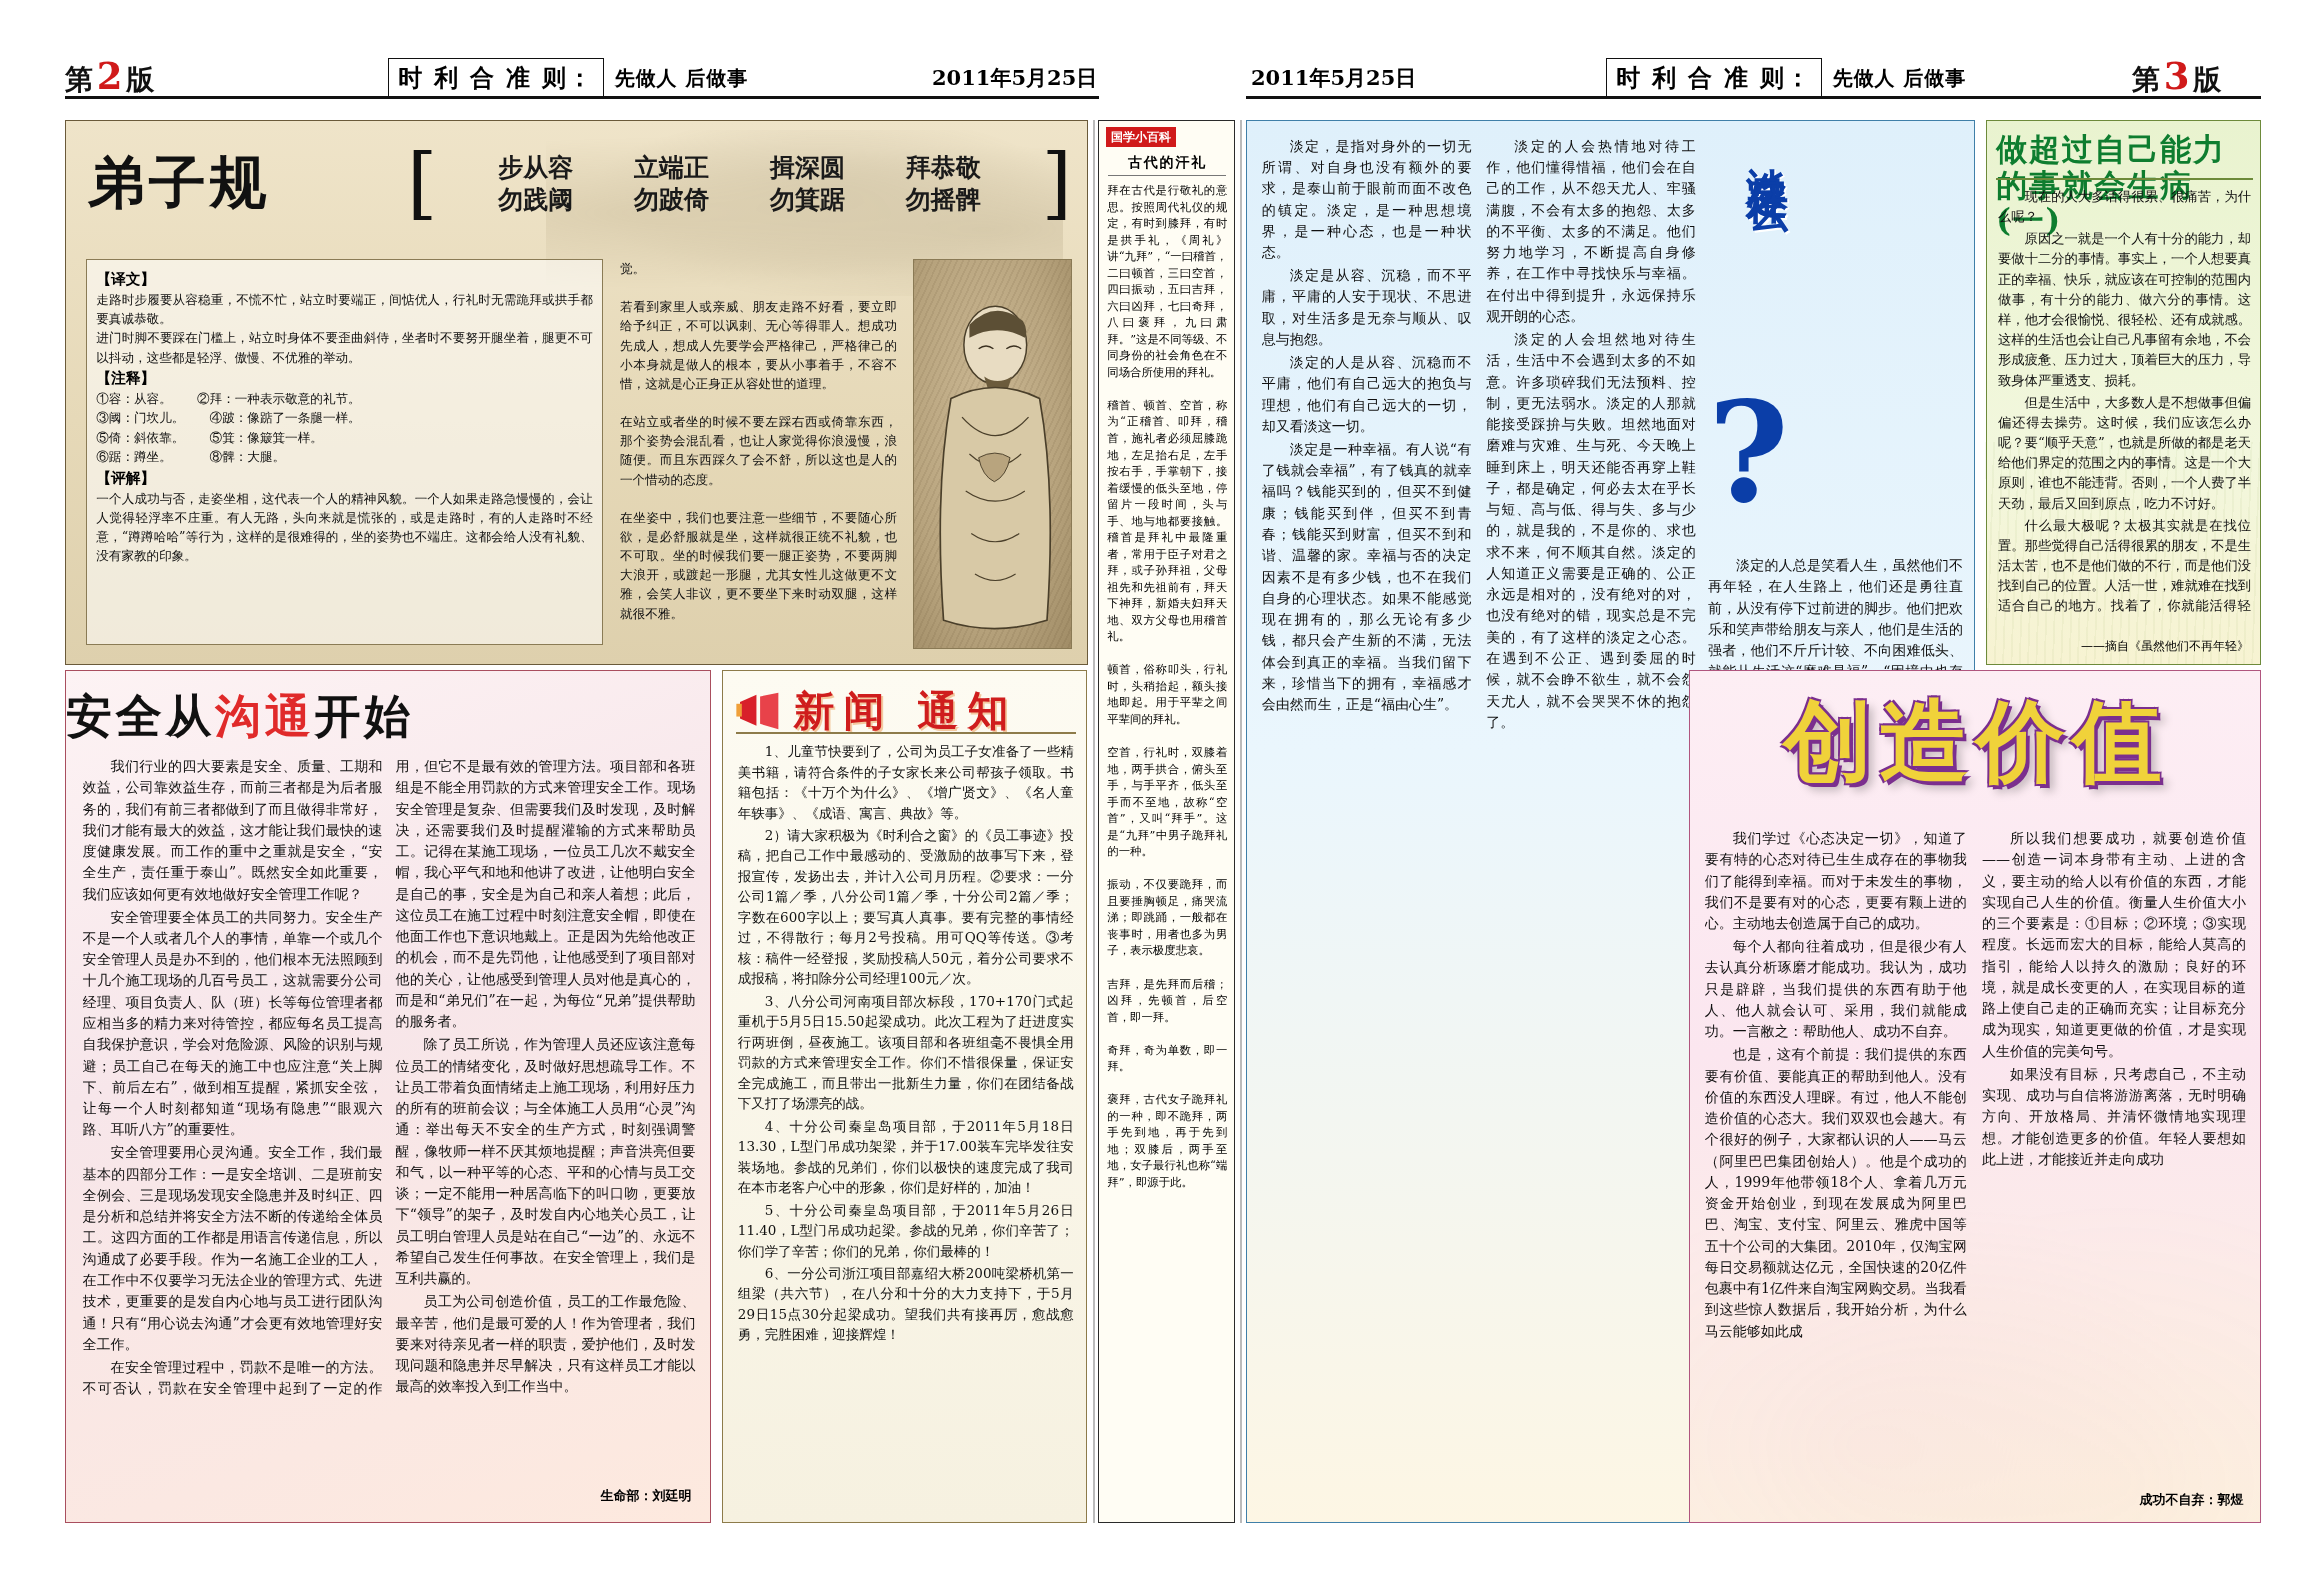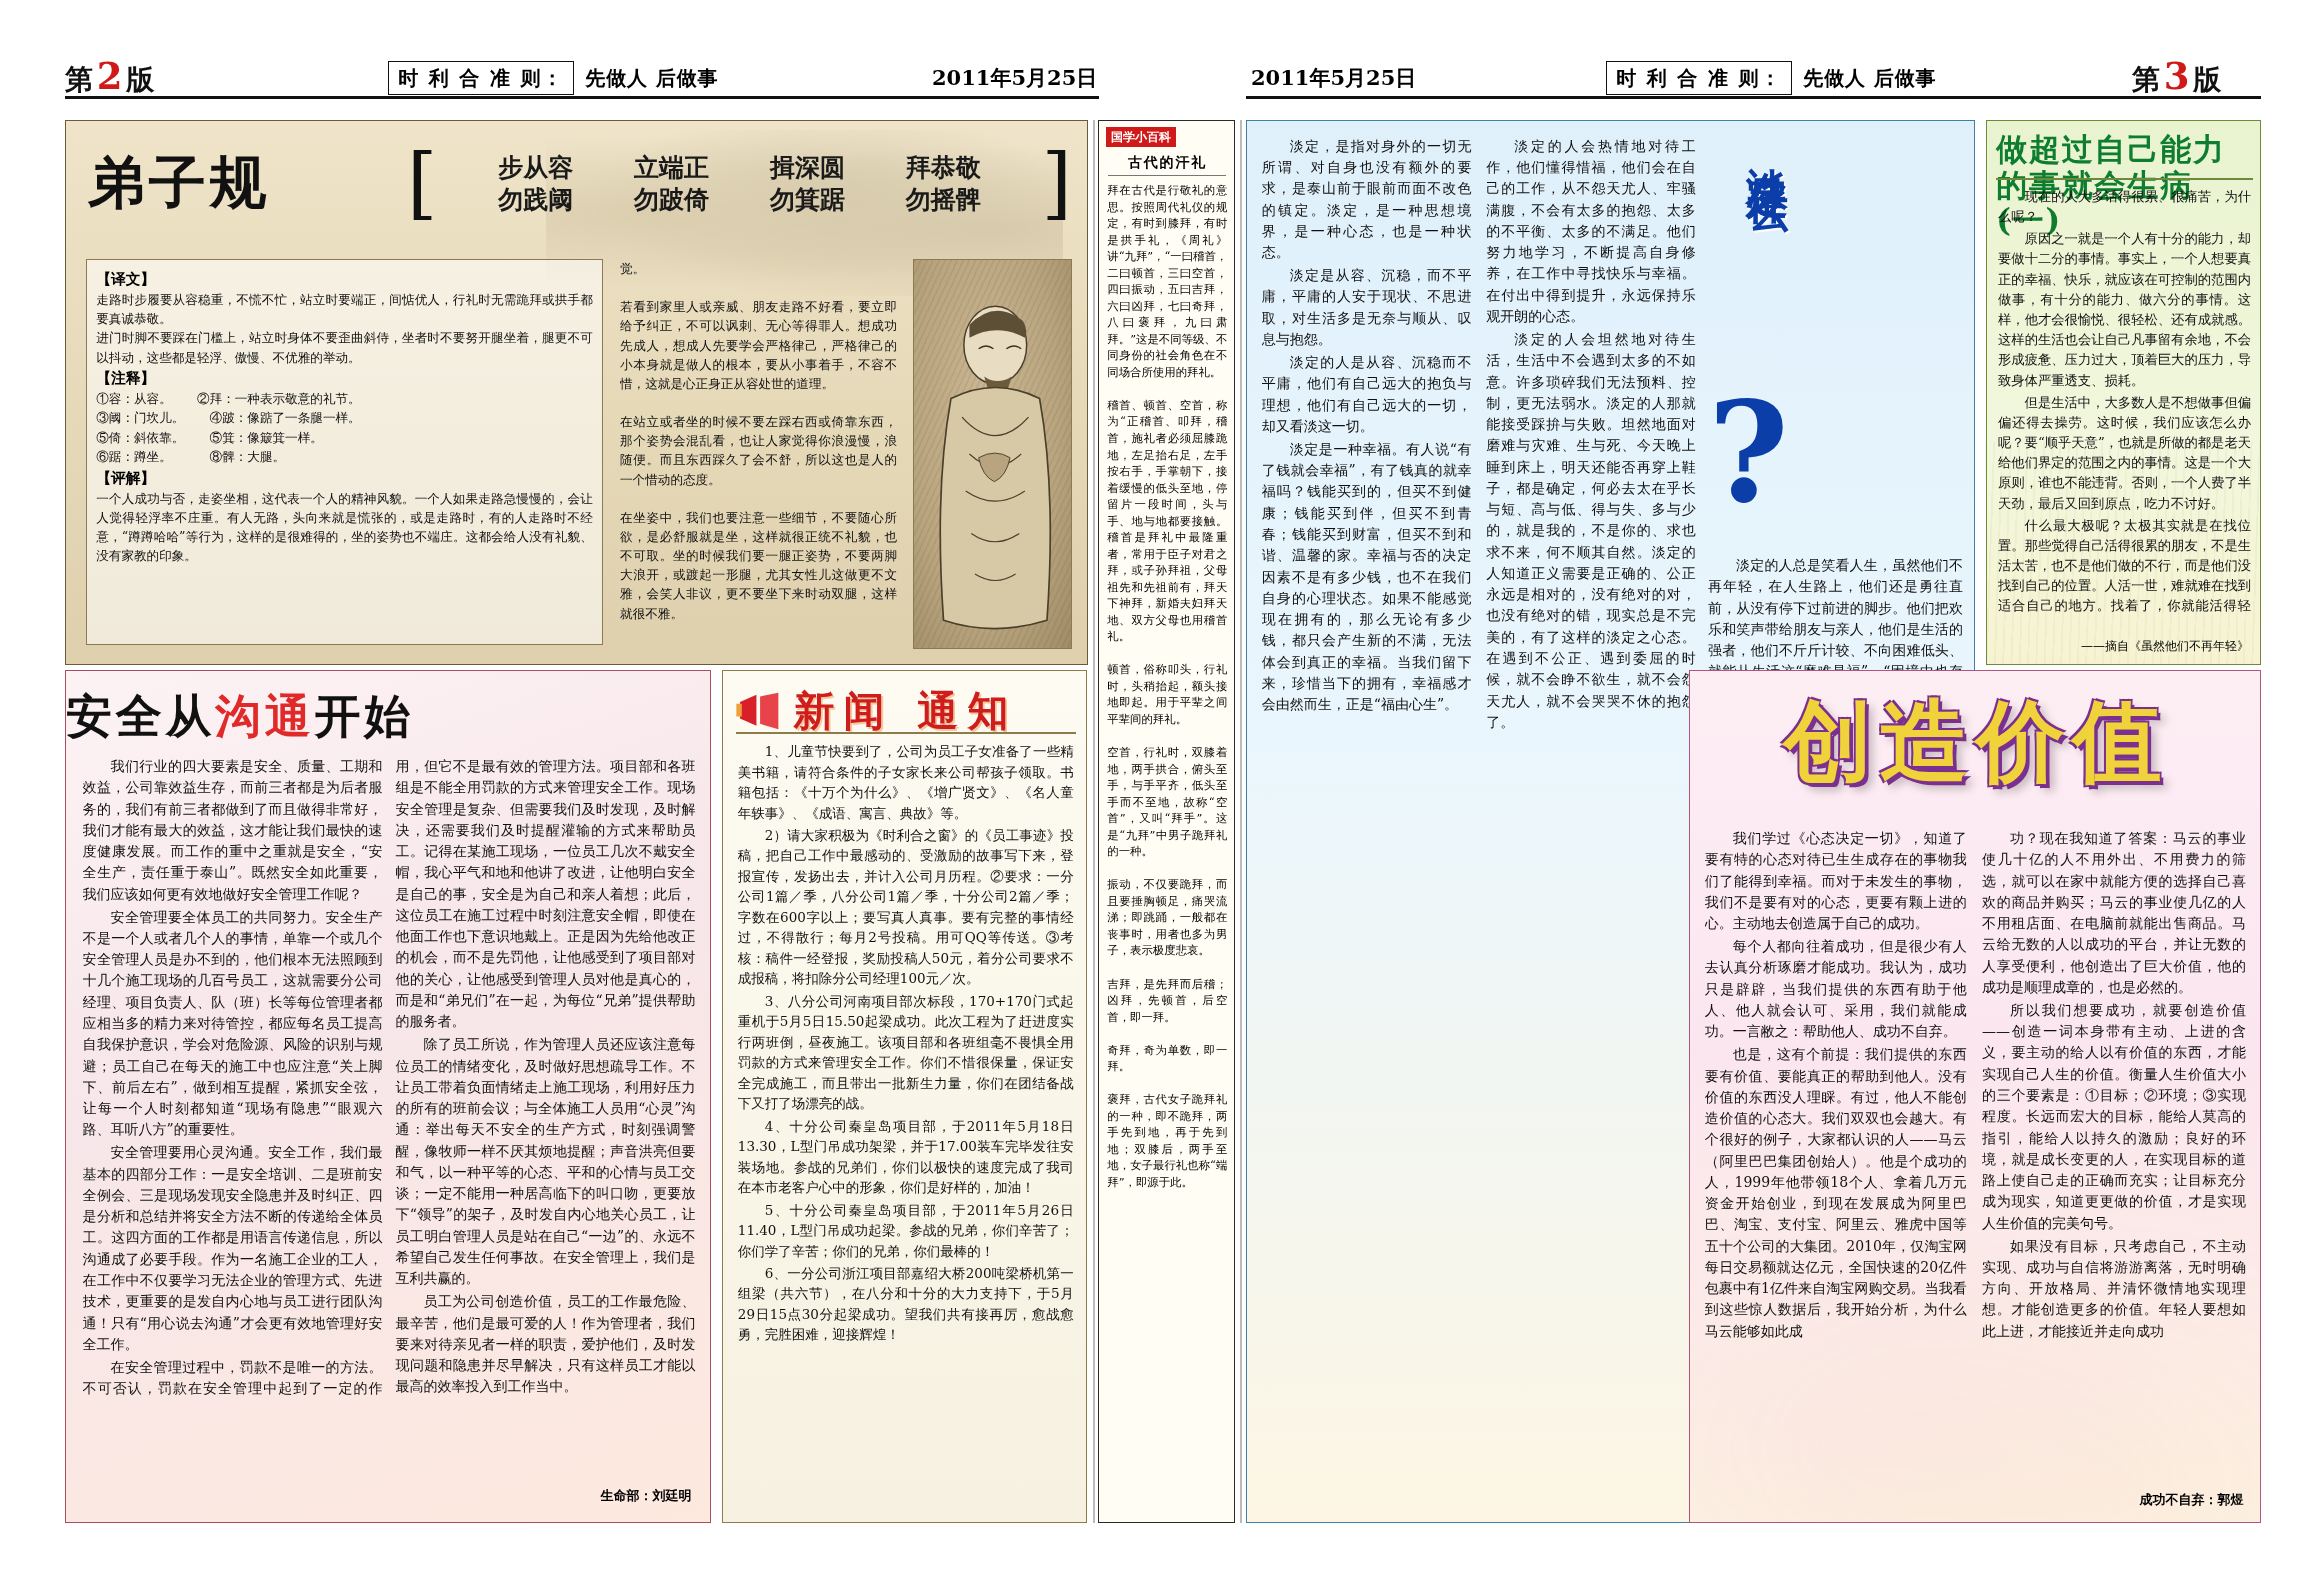--- a/index.html
+++ b/index.html
@@ -3,21 +3,21 @@
 <meta charset="utf-8">
 <style>
   html,body{margin:0;padding:0;background:#ffffff;}
   body{width:2324px;height:1587px;font-family:"DejaVu Sans","Liberation Sans",sans-serif;overflow:hidden;}
   .page{position:relative;width:2324px;height:1587px;background:#fff;}
 
   
   .hdr{position:absolute;height:42px;display:flex;align-items:center;}
   .pagenum{font-family:"DejaVu Serif","Liberation Serif",serif;font-size:28px;font-weight:bold;color:#111;}
   .pagenum .num{display:inline-block;color:#d01a1a;font-size:37px;font-weight:bold;padding:0 3.7px;}
-  .motto{border:1.8px solid #111;padding:2.8px 9.2px;font-size:20px;font-weight:bold;letter-spacing:1.8px;background:#fff;}
+  .motto{border:1.8px solid #111;padding:2.8px 9.2px;font-size:24px;font-weight:bold;letter-spacing:1.8px;background:#fff;}
   .mottoline{font-size:20px;font-weight:bold;margin-left:11px;letter-spacing:0.9px;}
   .datetxt{font-size:21px;font-weight:bold;}
 
   
   .panel{position:absolute;box-sizing:border-box;}
   .rule{position:absolute;background:#111;}
 
   .cn{font-family:"DejaVu Serif","Liberation Serif",serif;}
   .body-txt{font-size:14px;line-height:1.52;text-align:justify;color:#101010;}
   .body-txt p{margin:0 0 1.8px 0;text-indent:2em;}
@@ -261,21 +261,20 @@
     <div class="watermark" style="left:0;bottom:0;width:572px;height:388px;background:
         radial-gradient(ellipse at 30% 80%, rgba(220,140,180,.35) 0%, rgba(255,255,255,0) 60%),
         radial-gradient(ellipse at 75% 90%, rgba(230,170,120,.30) 0%, rgba(255,255,255,0) 60%);"></div>
     <div class="value-title cn" style="position:absolute;left:0;top:11px;width:572px;text-align:center;">创造价值</div>
     <div class="body-txt cn" style="position:absolute;left:14.8px;top:157px;width:262px;height:665px;overflow:hidden;">
       <p>我们学过《心态决定一切》，知道了要有特的心态对待已生生成存在的事物我们了能得到幸福。而对于未发生的事物，我们不是要有对的心态，更要有颗上进的心。主动地去创造属于自己的成功。</p>
       <p>每个人都向往着成功，但是很少有人去认真分析琢磨才能成功。我认为，成功只是辟辟，当我们提供的东西有助于他人、他人就会认可、采用，我们就能成功。一言敝之：帮助他人、成功不自弃。</p>
       <p>也是，这有个前提：我们提供的东西要有价值、要能真正的帮助到他人。没有价值的东西没人理睬。有过，他人不能创造价值的心态大。我们双双也会越大。有个很好的例子，大家都认识的人——马云（阿里巴巴集团创始人）。他是个成功的人，1999年他带领18个人、拿着几万元资金开始创业，到现在发展成为阿里巴巴、淘宝、支付宝、阿里云、雅虎中国等五十个公司的大集团。2010年，仅淘宝网每日交易额就达亿元，全国快速的20亿件包裹中有1亿件来自淘宝网购交易。当我看到这些惊人数据后，我开始分析，为什么马云能够如此成</p>
     </div>
     <div class="body-txt cn" style="position:absolute;left:292px;top:157px;width:264px;height:665px;overflow:hidden;">
-      <p>功？现在我知道了答案：马云的事业使几十亿的人不用外出、不用费力的筛选，就可以在家中就能方便的选择自己喜欢的商品并购买；马云的事业使几亿的人不用租店面、在电脑前就能出售商品。马云给无数的人以成功的平台，并让无数的人享受便利，他创造出了巨大价值，他的成功是顺理成章的，也是必然的。</p>
       <p>所以我们想要成功，就要创造价值——创造一词本身带有主动、上进的含义，要主动的给人以有价值的东西，才能实现自己人生的价值。衡量人生价值大小的三个要素是：①目标；②环境；③实现程度。长远而宏大的目标，能给人莫高的指引，能给人以持久的激励；良好的环境，就是成长变更的人，在实现目标的道路上使自己走的正确而充实；让目标充分成为现实，知道更更做的价值，才是实现人生价值的完美句号。</p>
       <p>如果没有目标，只考虑自己，不主动实现、成功与自信将游游离落，无时明确方向、开放格局、并清怀微情地实现理想。才能创造更多的价值。年轻人要想如此上进，才能接近并走向成功</p>
     </div>
     <div class="sign cn" style="position:absolute;right:16.6px;bottom:13px;">成功不自弃：郭煜</div>
   </div>
 
   <div class="rule" style="left:1093px;top:120px;width:1.8px;height:1403px;background:#bbb;"></div>
   <div class="rule" style="left:1240px;top:120px;width:1.8px;height:1403px;background:#bbb;"></div>
 
 </div>

